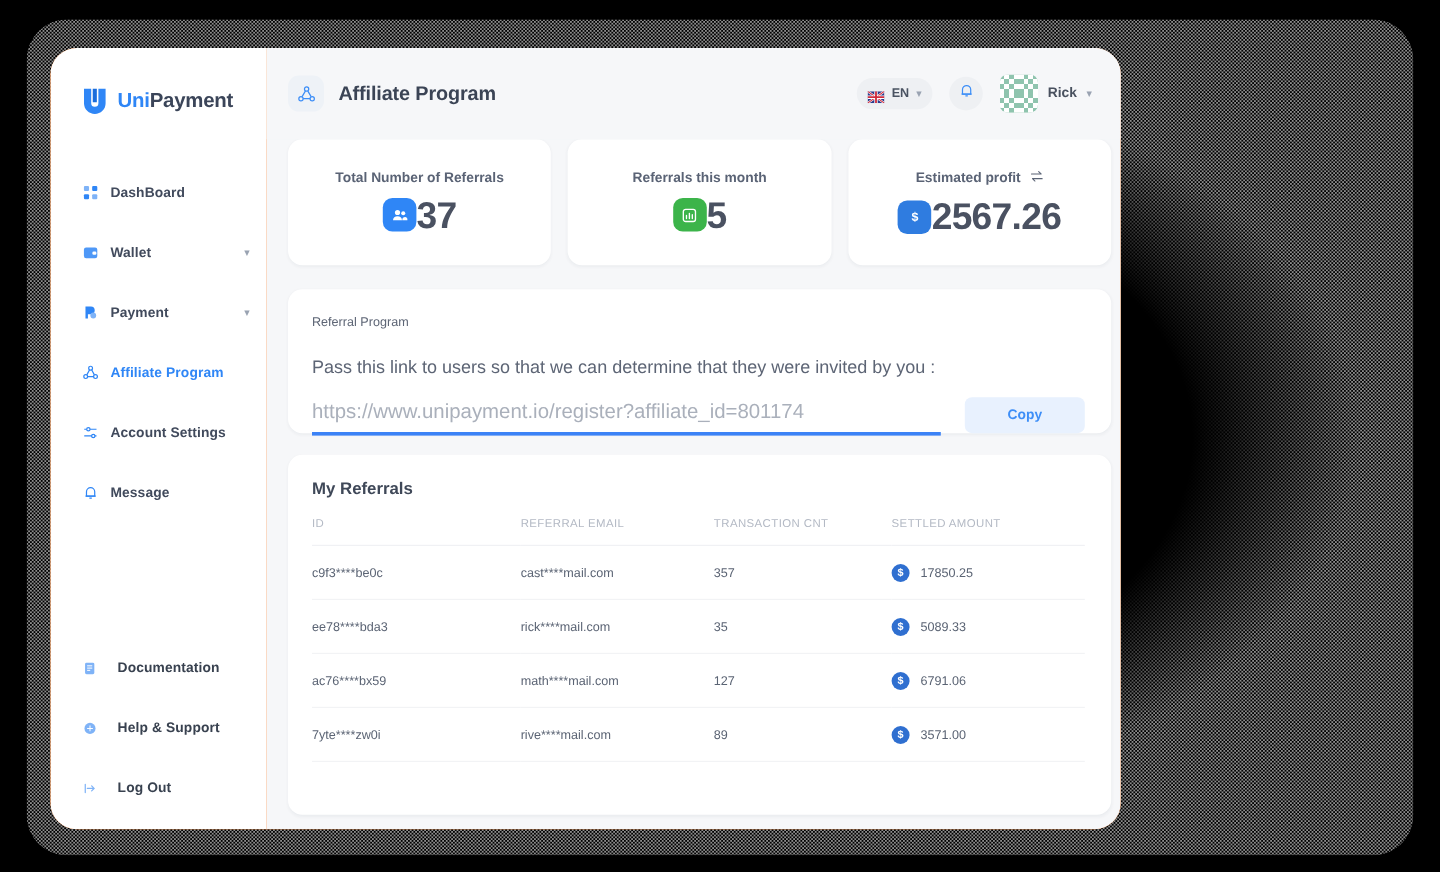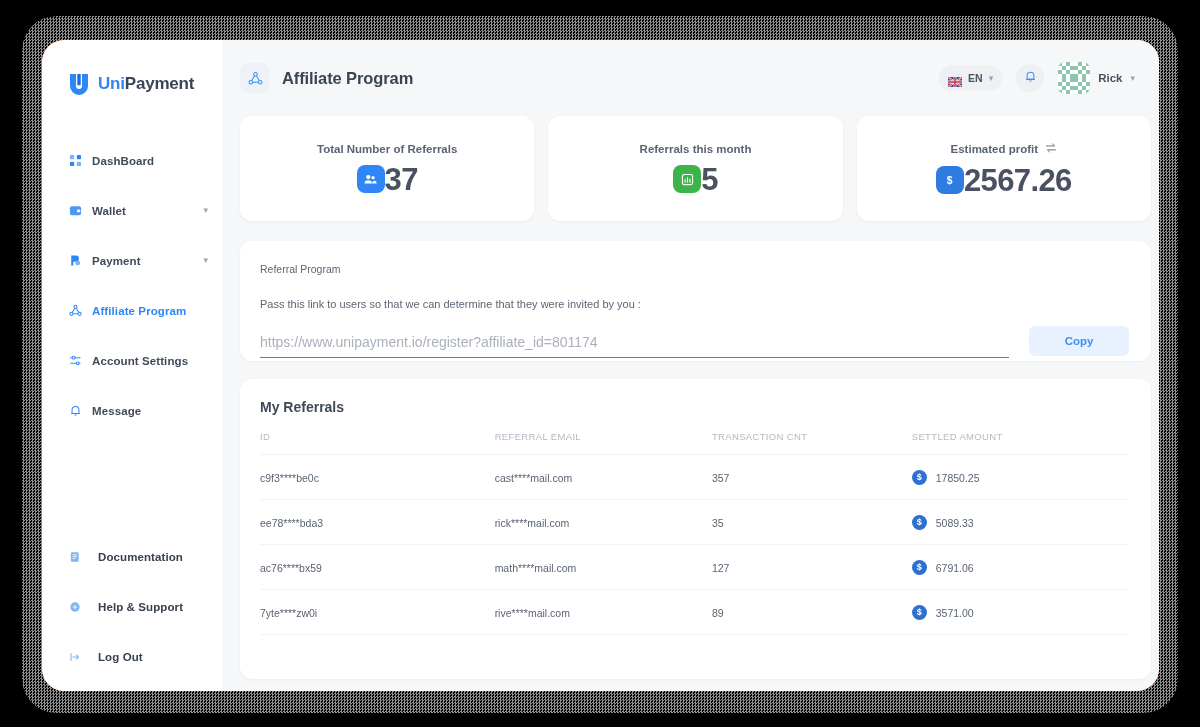--- a/index.html
+++ b/index.html
@@ -22,21 +22,21 @@
     background:
       repeating-conic-gradient(#ffffff 0% 25%, #000000 0% 50%) 0 0 / 3px 3px;
     opacity: .55;
     filter: blur(0.4px);
     -webkit-mask-image: radial-gradient(closest-side, transparent 68%, #000 92%);
     mask-image: radial-gradient(closest-side, transparent 68%, #000 92%);
   }
   #app-window {
     position: absolute;
     left: 42px; top: 40px;
-    width: 1117px; height: 651px;
+    width: 892px; height: 651px;
     background: #f97316;
     border-radius: 22px;
     overflow: hidden;
     display: flex;
   }
 
   
   .sidebar {
     width: 180px; flex: 0 0 180px;
     background: #ffffff;
@@ -126,28 +126,28 @@
   .stat-value { font-size: 31px; font-weight: 700; color: #4a5161; letter-spacing: -.6px; line-height: 1; }
   .stat-value.big { font-size: 31px; }
 
   
   .panel {
     background: #fff; border-radius: 12px;
     box-shadow: 0 1px 3px rgba(22,34,57,.05);
   }
   .referral-panel { margin-top: 20px; padding: 22px 22px 26px 20px; height: 120px; }
   .ref-title { font-size: 10.5px; color: #5d6575; margin-bottom: 23px; }
-  .ref-sub { font-size: 11px; color: #5d6575; }
+  .ref-sub { font-size: 15px; color: #5d6575; }
   .ref-row { display: flex; align-items: flex-end; gap: 20px; margin-top: 16px; }
   .ref-input-wrap { flex: 1; }
   .ref-input {
     width: 100%; border: none; outline: none;
-    border-bottom: 1px solid #3b82f6;
+    border-bottom: 3px solid #3b82f6;
     font-family: "Liberation Sans", sans-serif;
-    font-size: 14px; color: #aab0bb;
+    font-size: 17px; color: #aab0bb;
     padding: 0 0 7px 0; background: transparent;
   }
   .copy-btn {
     width: 100px; height: 30px; border: none; border-radius: 6px;
     background: #e8f1fe; color: #3d8ef7;
     font-family: "Liberation Sans", sans-serif;
     font-size: 11.5px; font-weight: 700; cursor: pointer;
     margin-bottom: 2px;
   }
 

